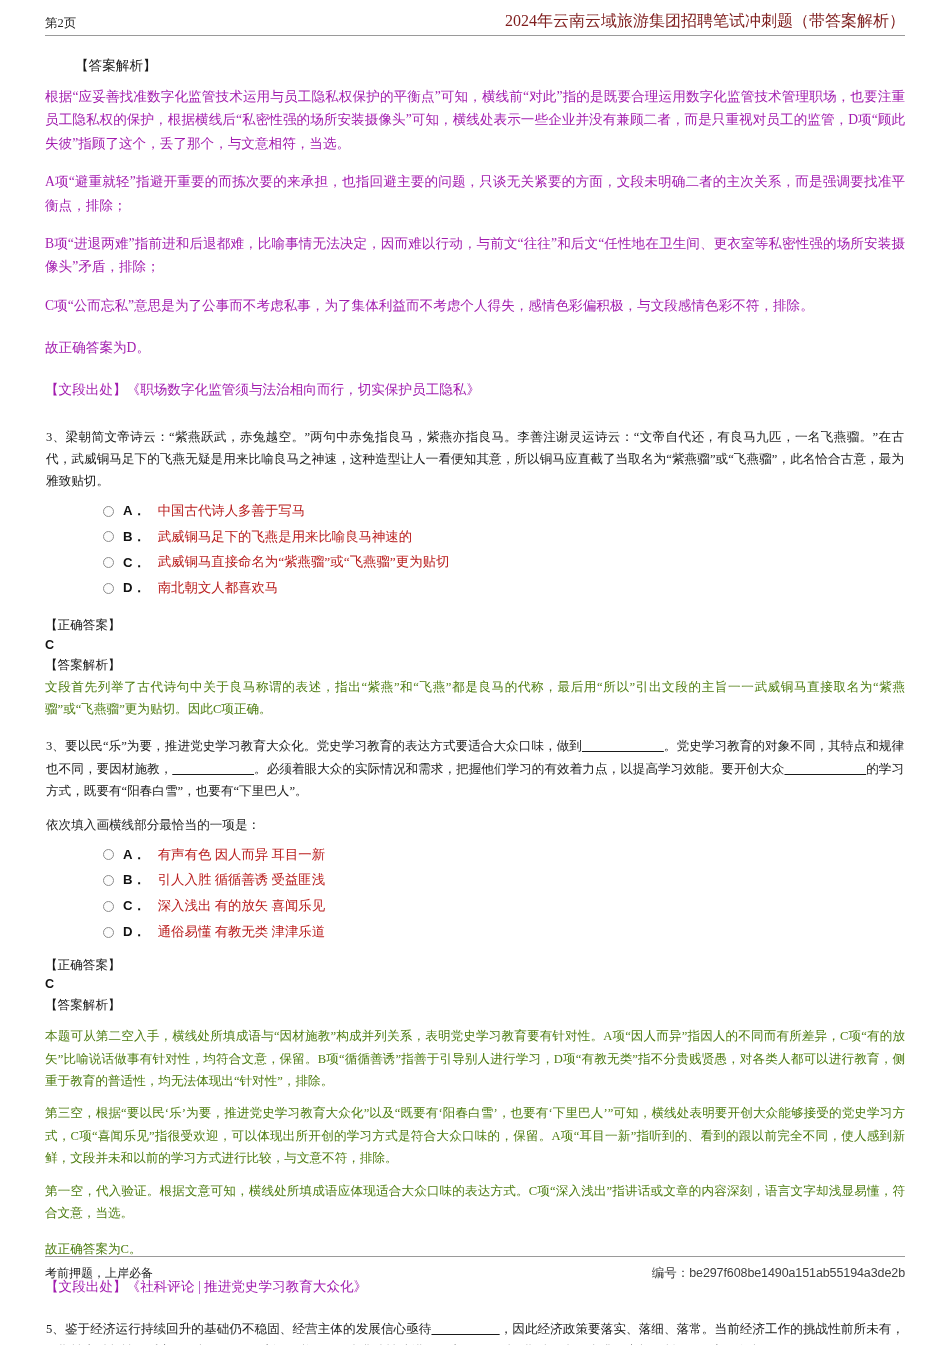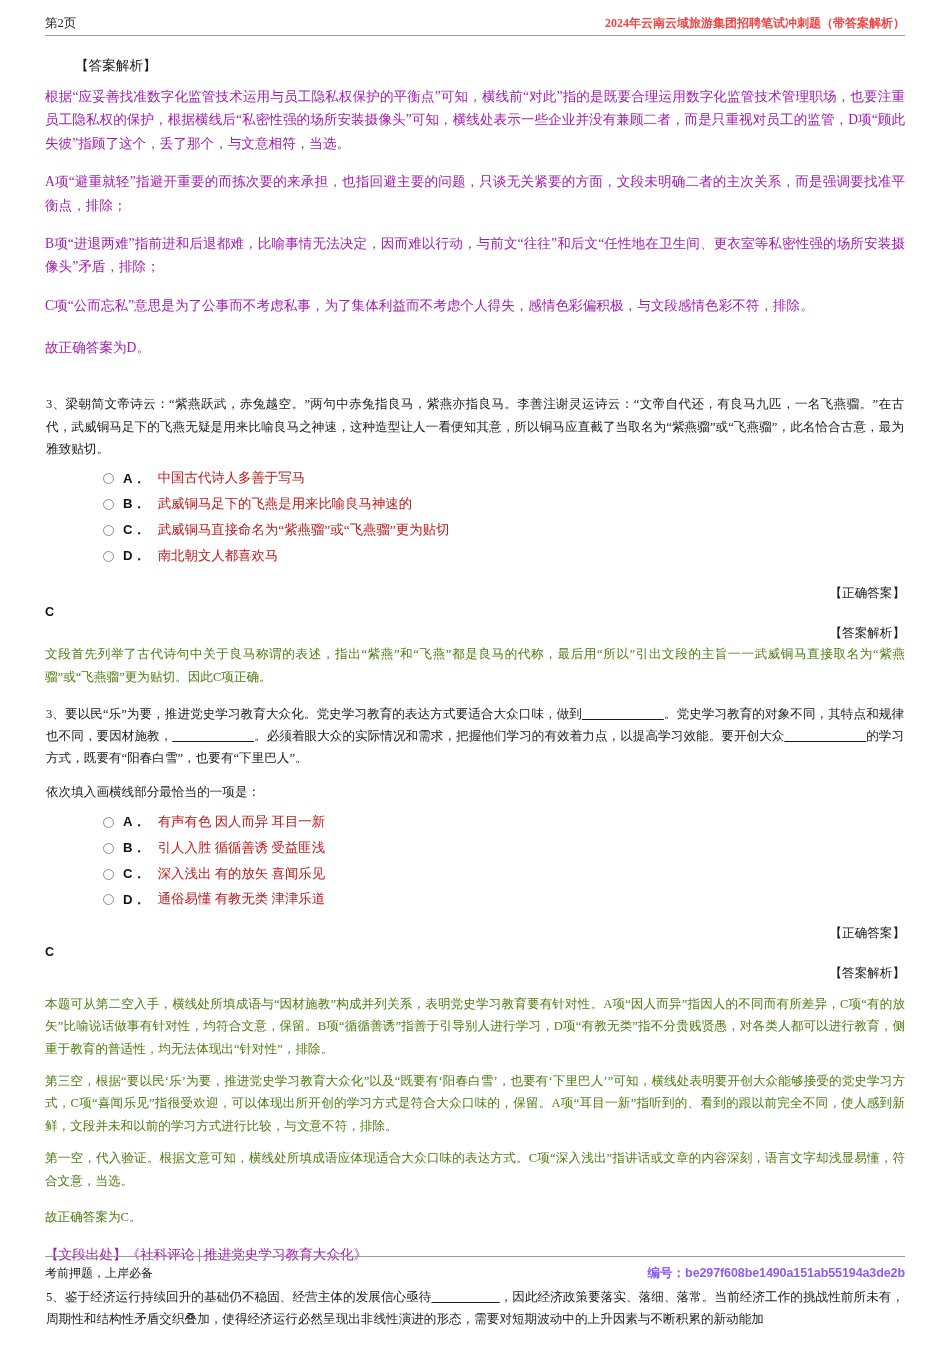--- a/index.html
+++ b/index.html
@@ -33,25 +33,24 @@
     border-bottom: 1px solid #9a9a9a;
     box-sizing: border-box;
   }
   .page-header .hdr-left {
     font-size: 12.5px;
     color: #222;
     letter-spacing: 0px;
     padding-bottom: 3px;
   }
   .page-header .hdr-right {
-    font-size: 12px;
-    color: #ef4444;
+    font-size: 16px;
+    color: #7f1d1d;
     padding-bottom: 3px;
     white-space: nowrap;
-    font-weight: bold;
   }
 
   
   .body {
     padding-top: 18px;
   }
   .para {
     font-size: 13.6px;
     line-height: 1.72;
     text-align: justify;
@@ -77,21 +76,20 @@
     line-height: 1.78;
     text-align: justify;
     margin: 0 0 4px 0;
     color: #4d7c0f;
   }
   .lbl-small {
     font-size: 12.6px;
     line-height: 1.6;
     margin: 0;
     color: #1a1a1a;
-    text-align: right;
   }
   .ans-small {
     font-size: 12.6px;
     line-height: 1.5;
     margin: 0 0 1px 0;
     font-family: "Liberation Sans", sans-serif;
     font-weight: 600;
   }
   .spacer-6 { height: 6px; }
   .spacer-10 { height: 10px; }
@@ -143,23 +141,22 @@
     display: flex;
     align-items: flex-start;
     justify-content: space-between;
   }
   .footer-left {
     font-size: 12px;
     color: #222;
   }
   .footer-right {
     font-size: 12.5px;
-    color: #8b5cf6;
+    color: #404040;
     white-space: nowrap;
-    font-weight: bold;
   }
   .footer-right .code {
     font-family: "Liberation Sans", sans-serif;
     letter-spacing: -0.1px;
   }
 </style>
 </head>
 <body>
 
 <div class="page">
@@ -176,20 +173,21 @@
     <p class="para">根据“应妥善找准数字化监管技术运用与员工隐私权保护的平衡点”可知，横线前“对此”指的是既要合理运用数字化监管技术管理职场，也要注重员工隐私权的保护，根据横线后“私密性强的场所安装摄像头”可知，横线处表示一些企业并没有兼顾二者，而是只重视对员工的监管，D项“顾此失彼”指顾了这个，丢了那个，与文意相符，当选。</p>
     <div class="spacer-6"></div>
     <p class="para">A项“避重就轻”指避开重要的而拣次要的来承担，也指回避主要的问题，只谈无关紧要的方面，文段未明确二者的主次关系，而是强调要找准平衡点，排除；</p>
     <div class="spacer-6"></div>
     <p class="para">B项“进退两难”指前进和后退都难，比喻事情无法决定，因而难以行动，与前文“往往”和后文“任性地在卫生间、更衣室等私密性强的场所安装摄像头”矛盾，排除；</p>
     <div class="spacer-6"></div>
     <p class="para">C项“公而忘私”意思是为了公事而不考虑私事，为了集体利益而不考虑个人得失，感情色彩偏积极，与文段感情色彩不符，排除。</p>
     <div class="spacer-10"></div>
     <p class="para">故正确答案为D。</p>
     <div class="spacer-10"></div>
+    <p class="para">【文段出处】《职场数字化监管须与法治相向而行，切实保护员工隐私》</p>
 
     <div class="spacer-14"></div>
 
     <p class="qtext">3、梁朝简文帝诗云：“紫燕跃武，赤兔越空。”两句中赤兔指良马，紫燕亦指良马。李善注谢灵运诗云：“文帝自代还，有良马九匹，一名飞燕骝。”在古代，武威铜马足下的飞燕无疑是用来比喻良马之神速，这种造型让人一看便知其意，所以铜马应直截了当取名为“紫燕骝”或“飞燕骝”，此名恰合古意，最为雅致贴切。</p>
 
     <div class="options">
       <div class="option">
         <span class="radio"></span>
         <span class="opt-key">A．</span>
         <span class="opt-text">中国古代诗人多善于写马</span>

